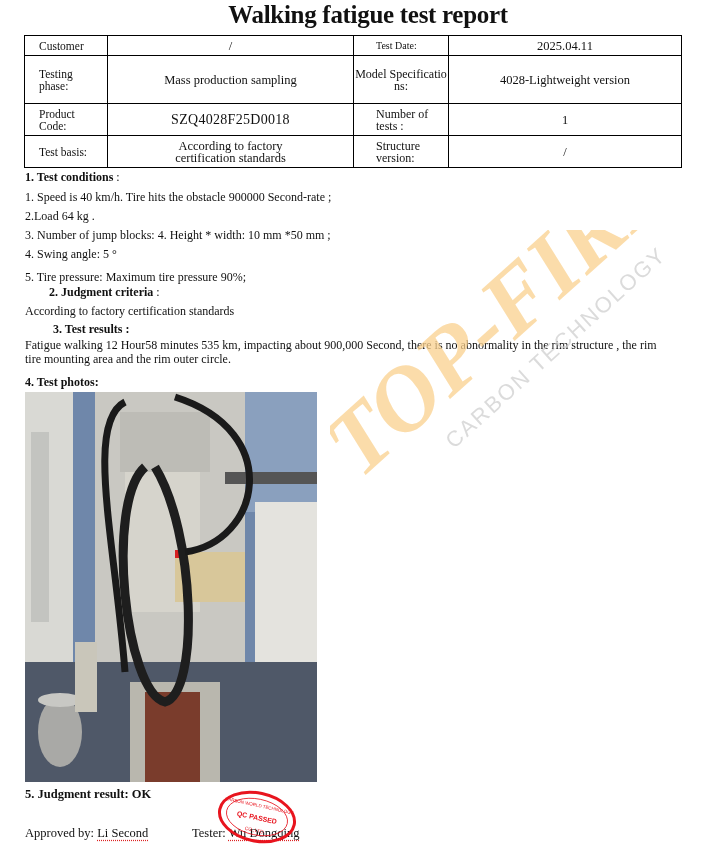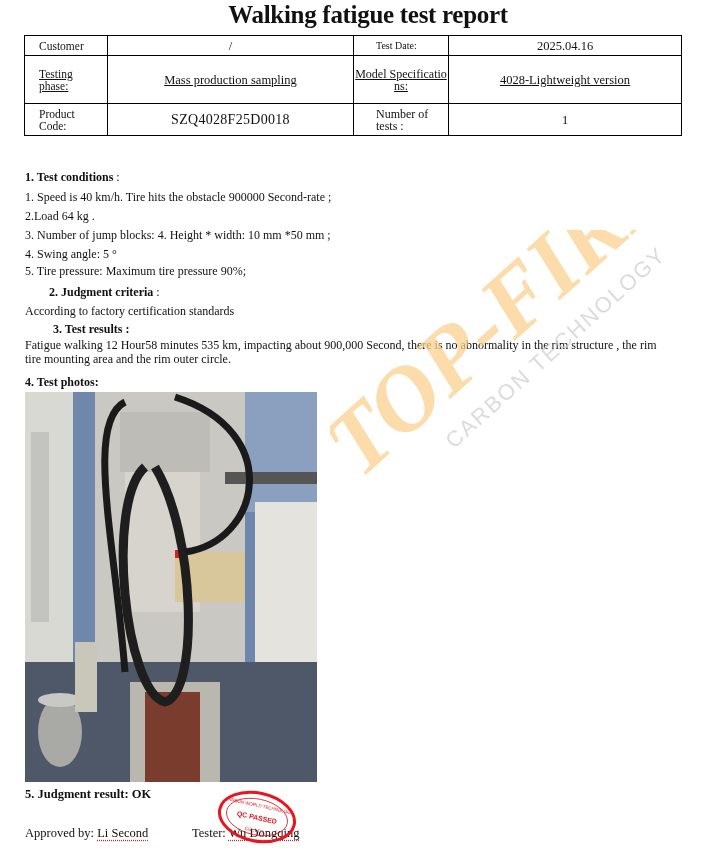--- a/index.html
+++ b/index.html
@@ -6,21 +6,21 @@
   body { width:704px; height:848px; position:relative; overflow:hidden;
          font-family:"Liberation Serif", "DejaVu Serif", serif; color:#111; }
   .title { position:absolute; left:0; top:1px; width:636px; text-align:center;
            font-size:25px; font-weight:bold; padding-left:100px; box-sizing:border-box; letter-spacing:-0.3px; }
   table.info { position:absolute; left:24px; top:35px; width:657px; border-collapse:collapse;
                font-size:12px; table-layout:fixed; }
   table.info td { border:1px solid #000; padding:0 11px; line-height:12px; vertical-align:middle; }
   table.info td.lbl { padding-left:14px; font-size:11.5px; }
   table.info td.lbl2 { padding-left:22px; font-size:10px; }
   table.info td.val { text-align:center; font-size:12.5px; }
-  .r1 td { height:19px; } .r2 td { height:47px;text-decoration:underline; } .r3 td { height:31px; } .r4 td { height:31px; }
+  .r1 td { height:19px; } .r2 td { height:47px; } .r3 td { height:31px; } .r4 td { height:31px; }
   .code { font-size:14px !important; letter-spacing:0.3px;margin-top:36px; }
   .body-text { position:absolute; left:25px; font-size:12px; white-space:nowrap; }
   .b { font-weight:bold; }
   .para { position:absolute; left:25px; top:338px; width:640px; font-size:12px; line-height:14px; }
   .photo { position:absolute; left:25px; top:392px; width:292px; height:390px; overflow:hidden;
            background:#7d8ea8; }
   .watermark { position:absolute; left:330px; top:230px; width:360px; height:260px; pointer-events:none; }
   .footer-text { position:absolute; font-size:12.5px; white-space:nowrap; }
   .ul-red { text-decoration: underline dotted #d22; text-underline-offset:3px; }
   .stamp { position:absolute; left:216px; top:790px; width:82px; height:54px; }
@@ -35,45 +35,51 @@
     <col style="width:83px">
       <col style="width:246px">
       <col style="width:95px">
       <col style="width:233px">
   </colgroup>
   <tbody>
       <tr class="r1">
     <td class="lbl">Customer</td>
     <td class="val">/</td>
     <td class="lbl2">Test Date:</td>
-    <td class="val">2025.04.16</td>
+    <td class="val">2025.04.11</td>
   </tr>
   <tr class="r2">
     <td class="lbl">Testing phase:</td>
     <td class="val">Mass production sampling</td>
     <td style="text-align:center;padding:0 1px;word-break:break-all;">Model Specifications:</td>
     <td class="val">4028-Lightweight version</td>
   </tr>
   <tr class="r3">
     <td class="lbl">Product Code:</td>
     <td class="val code">SZQ4028F25D0018</td>
     <td style="padding-left:22px;margin-top:26px;">Number of tests :</td>
     <td class="val">1</td>
   </tr>
+  <tr class="r4">
+    <td class="lbl">Test basis:</td>
+    <td class="val" style="padding:0 50px;">According to factory certification standards</td>
+    <td style="padding-left:22px;">Structure version:</td>
+    <td class="val">/</td>
+  </tr>
 </tbody>
   </table>
 
 <div class="body-text" style="top:170px;">
   <span class="b">1. Test conditions</span><span> :</span>
 </div>
 <div class="body-text" style="top:190px;">1. Speed is 40 km/h. Tire hits the obstacle 900000 Second-rate ;</div>
 <div class="body-text" style="top:209px;">2.Load    64 kg .</div>
 <div class="body-text" style="top:228px;">3. Number of jump blocks: 4. Height * width: 10 mm *50 mm ;</div>
 <div class="body-text" style="top:247px;">4. Swing angle: 5 °</div>
-<div class="body-text" style="top:264px;">5. Tire pressure: Maximum tire pressure 90%;</div>
+<div class="body-text" style="top:270px;">5. Tire pressure: Maximum tire pressure 90%;</div>
 
 <div class="body-text" style="top:285px;margin-left:24px;">
   <span class="b">2. Judgment criteria</span><span> :</span>
 </div>
 <div class="body-text" style="top:304px;">According to factory certification standards</div>
 
 <div class="body-text b" style="top:322px;left:53px;">3. Test results :</div>
 <div class="para">Fatigue walking 12 Hour58 minutes 535 km, impacting about 900,000 Second, there is no abnormality in the rim structure , the rim tire mounting area and the rim outer circle.</div>
 
 <div class="body-text b" style="top:375px;">4. Test photos:</div>

